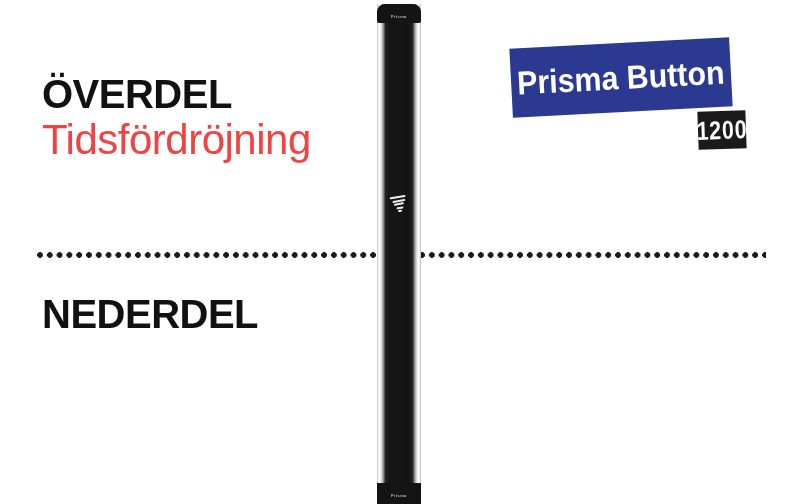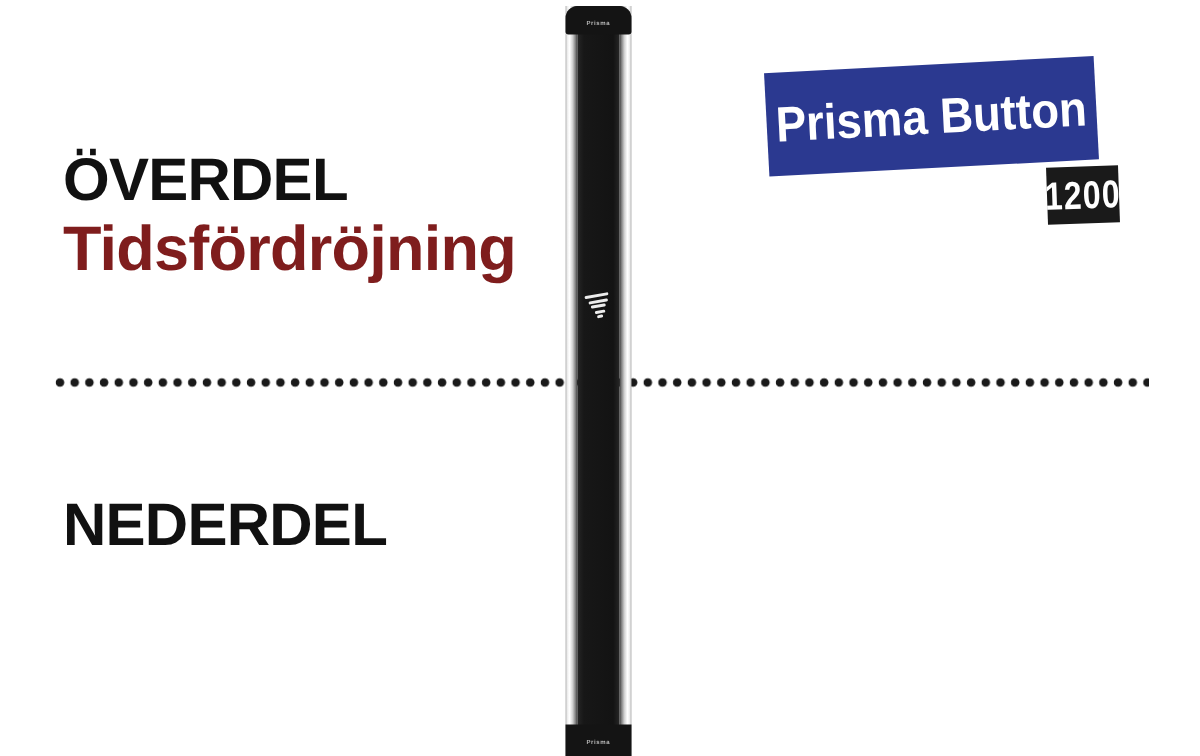--- a/index.html
+++ b/index.html
@@ -8,25 +8,25 @@
     background:#ffffff;font-family:"Liberation Sans",sans-serif;
   }
 
   
   .section-label{position:absolute;left:42px;z-index:1;}
   .section-label .title{
     font-size:40px;font-weight:bold;color:#111111;
     line-height:1.12;letter-spacing:-0.5px;
   }
   .section-label .subtitle{
-    font-size:42px;font-weight:bold;color:#7f1d1d;
+    font-size:42px;font-weight:normal;color:#ef4444;
     line-height:1.08;letter-spacing:-0.5px;
   }
-  .upper-label{top:98px;}
-  .lower-label{top:328px;text-align:right;}
+  .upper-label{top:72px;}
+  .lower-label{top:292px;text-align:right;}
 
   
   .dotted{
     position:absolute;left:36px;top:251px;width:730px;height:8px;z-index:1;
     background-image:radial-gradient(circle at 4px 4px,#1a1a1a 2.6px,transparent 3.1px);
     background-size:9.8px 8px;background-repeat:repeat-x;
   }
 
   
   .logo{position:absolute;left:0;top:0;z-index:3;}

